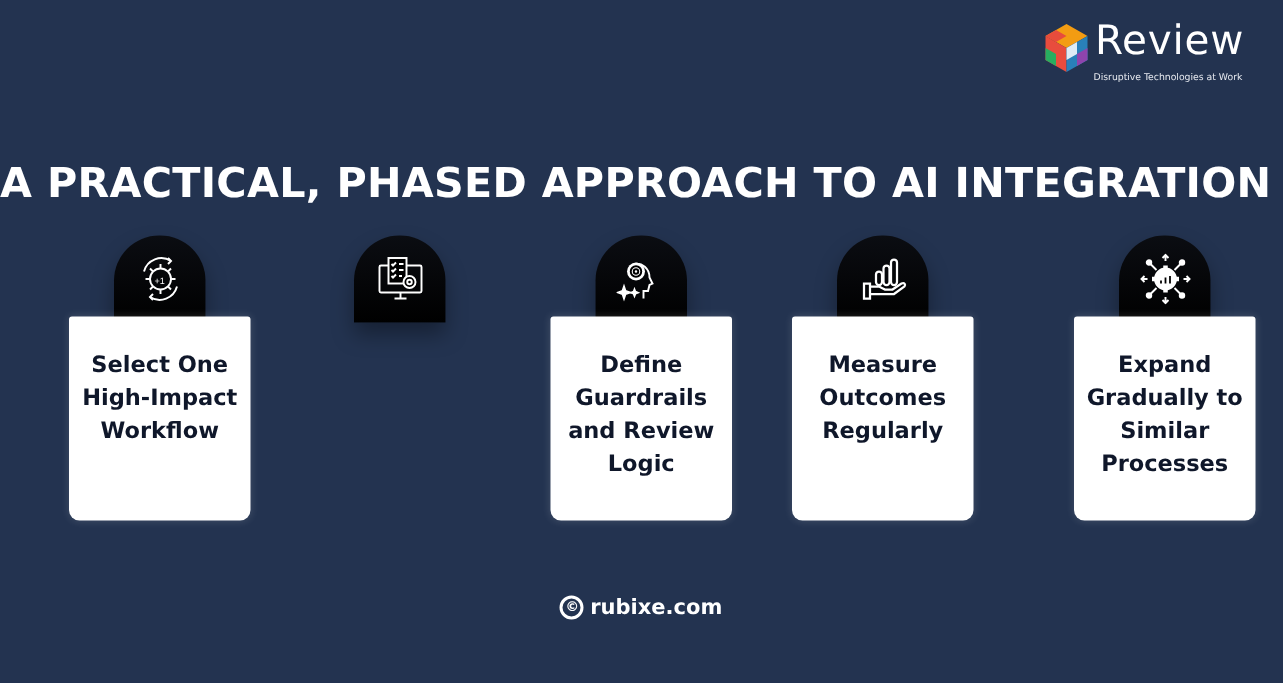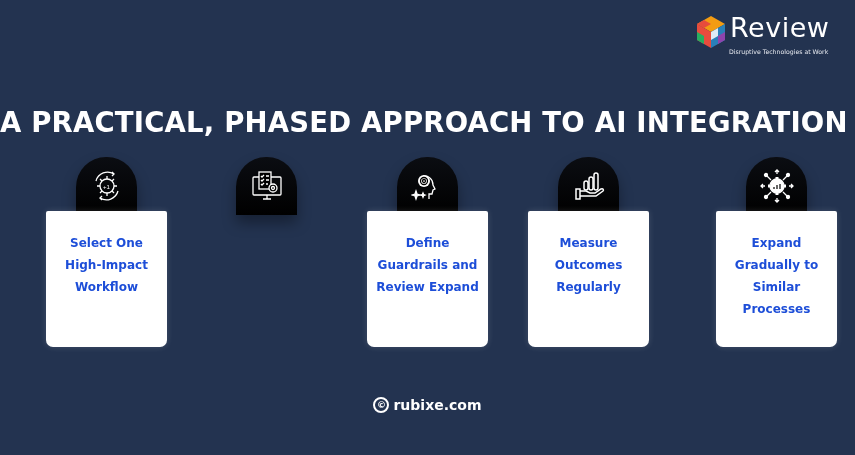--- a/index.html
+++ b/index.html
@@ -7,21 +7,21 @@
   body { background:#233350; font-family:"Liberation Sans","DejaVu Sans",sans-serif; position:relative; }
   .logo { position:absolute; left:694px; top:12px; width:150px; height:52px; }
   .logo-mark { position:absolute; left:0; top:2px; width:34px; height:36px; }
   .logo-text { position:absolute; left:36px; top:0px; color:#fff; font-size:27px; font-family:"DejaVu Sans",sans-serif; letter-spacing:0.5px; }
   .logo-tag { position:absolute; left:35px; top:36px; color:#e6e9ef; font-size:6.2px; white-space:nowrap; font-family:"DejaVu Sans",sans-serif; }
   .title { position:absolute; left:0; width:855px; top:106px; text-align:left; color:#fff; font-weight:bold; font-size:27.5px; letter-spacing:0.2px; font-family:"DejaVu Sans",sans-serif; }
   .step { position:absolute; top:157px; width:121px; height:190px; }
   .tab { position:absolute; left:30px; top:0; width:61px; height:58px; background:linear-gradient(#0b0d12,#000); border-radius:30px 30px 0 0; box-shadow:0 8px 14px rgba(0,0,0,0.35); display:flex; align-items:center; justify-content:center; }
   .tab svg { width:34px; height:34px; }
   .card { position:absolute; left:0; top:54px; width:121px; height:136px; background:#fff; border-radius:2px 2px 7px 7px; box-shadow:0 0 6px rgba(255,255,255,0.15); display:flex; justify-content:center; padding-top:21px; }
-  .card-label { color:#1d4ed8; font-weight:bold; font-size:12px; line-height:22px; text-align:center; font-family:"DejaVu Sans",sans-serif; width:112px; }
+  .card-label { color:#0f172a; font-weight:bold; font-size:15px; line-height:22px; text-align:center; font-family:"DejaVu Sans",sans-serif; width:112px; }
   .footer { position:absolute; left:0; width:855px; top:397px; display:flex; justify-content:center; align-items:center; color:#fff; font-weight:bold; font-size:14px; font-family:"DejaVu Sans",sans-serif; }
   .footer .copy { display:inline-flex; width:16px; height:16px; border:2px solid #fff; border-radius:50%; font-size:9px; align-items:center; justify-content:center; margin-right:4px; }
 </style>
 </head>
 <body>
 
 <div class="logo">
   <svg class="logo-mark" viewBox="0 0 34 36">
     <polygon points="17,2 31,10 17,18 3,10" fill="#f39c12"></polygon>
     <polygon points="3,10 17,18 17,34 3,26" fill="#e84c3d"></polygon>
@@ -72,21 +72,21 @@
     <svg viewBox="0 0 34 34" fill="none" stroke="#fff" stroke-width="1.3">
       <path d="M18 30v-5h3l1-4 2 -1-2-4c0-6-5-10-10-9"></path>
       <circle cx="13" cy="12" r="6" fill="#fff" stroke="none"></circle>
       <circle cx="13" cy="12" r="3.5" stroke="#000"></circle>
         <circle cx="13" cy="12" r="1.5" stroke="#000"></circle>
       <path d="M5 22l1 3 3 1-3 1-1 3-1-3-3-1 3-1z" fill="#fff"></path>
       <path d="M12 24l.6 1.5 1.5.6-1.5.6-.6 1.5-.6-1.5-1.5-.6 1.5-.6z" fill="#fff"></path>
     </svg>
   </div>
   <div class="card">
-    <div class="card-label">Define Guardrails and Review Expand</div>
+    <div class="card-label">Define Guardrails and Review Logic</div>
   </div>
 </div>
 
 <div class="step" style="left:528px">
   <div class="tab">
     <svg viewBox="0 0 34 34" fill="none" stroke="#fff" stroke-width="1.5">
       <rect x="12" y="12" width="4" height="9" rx="2"></rect>
       <rect x="17" y="8" width="4" height="13" rx="2"></rect>
       <rect x="22" y="4" width="4" height="17" rx="2"></rect>
       <path d="M4 20h4v10H4zM8 22h6l4 2h5l6-4c2-1 3 1 2 2l-7 5H8"></path>

